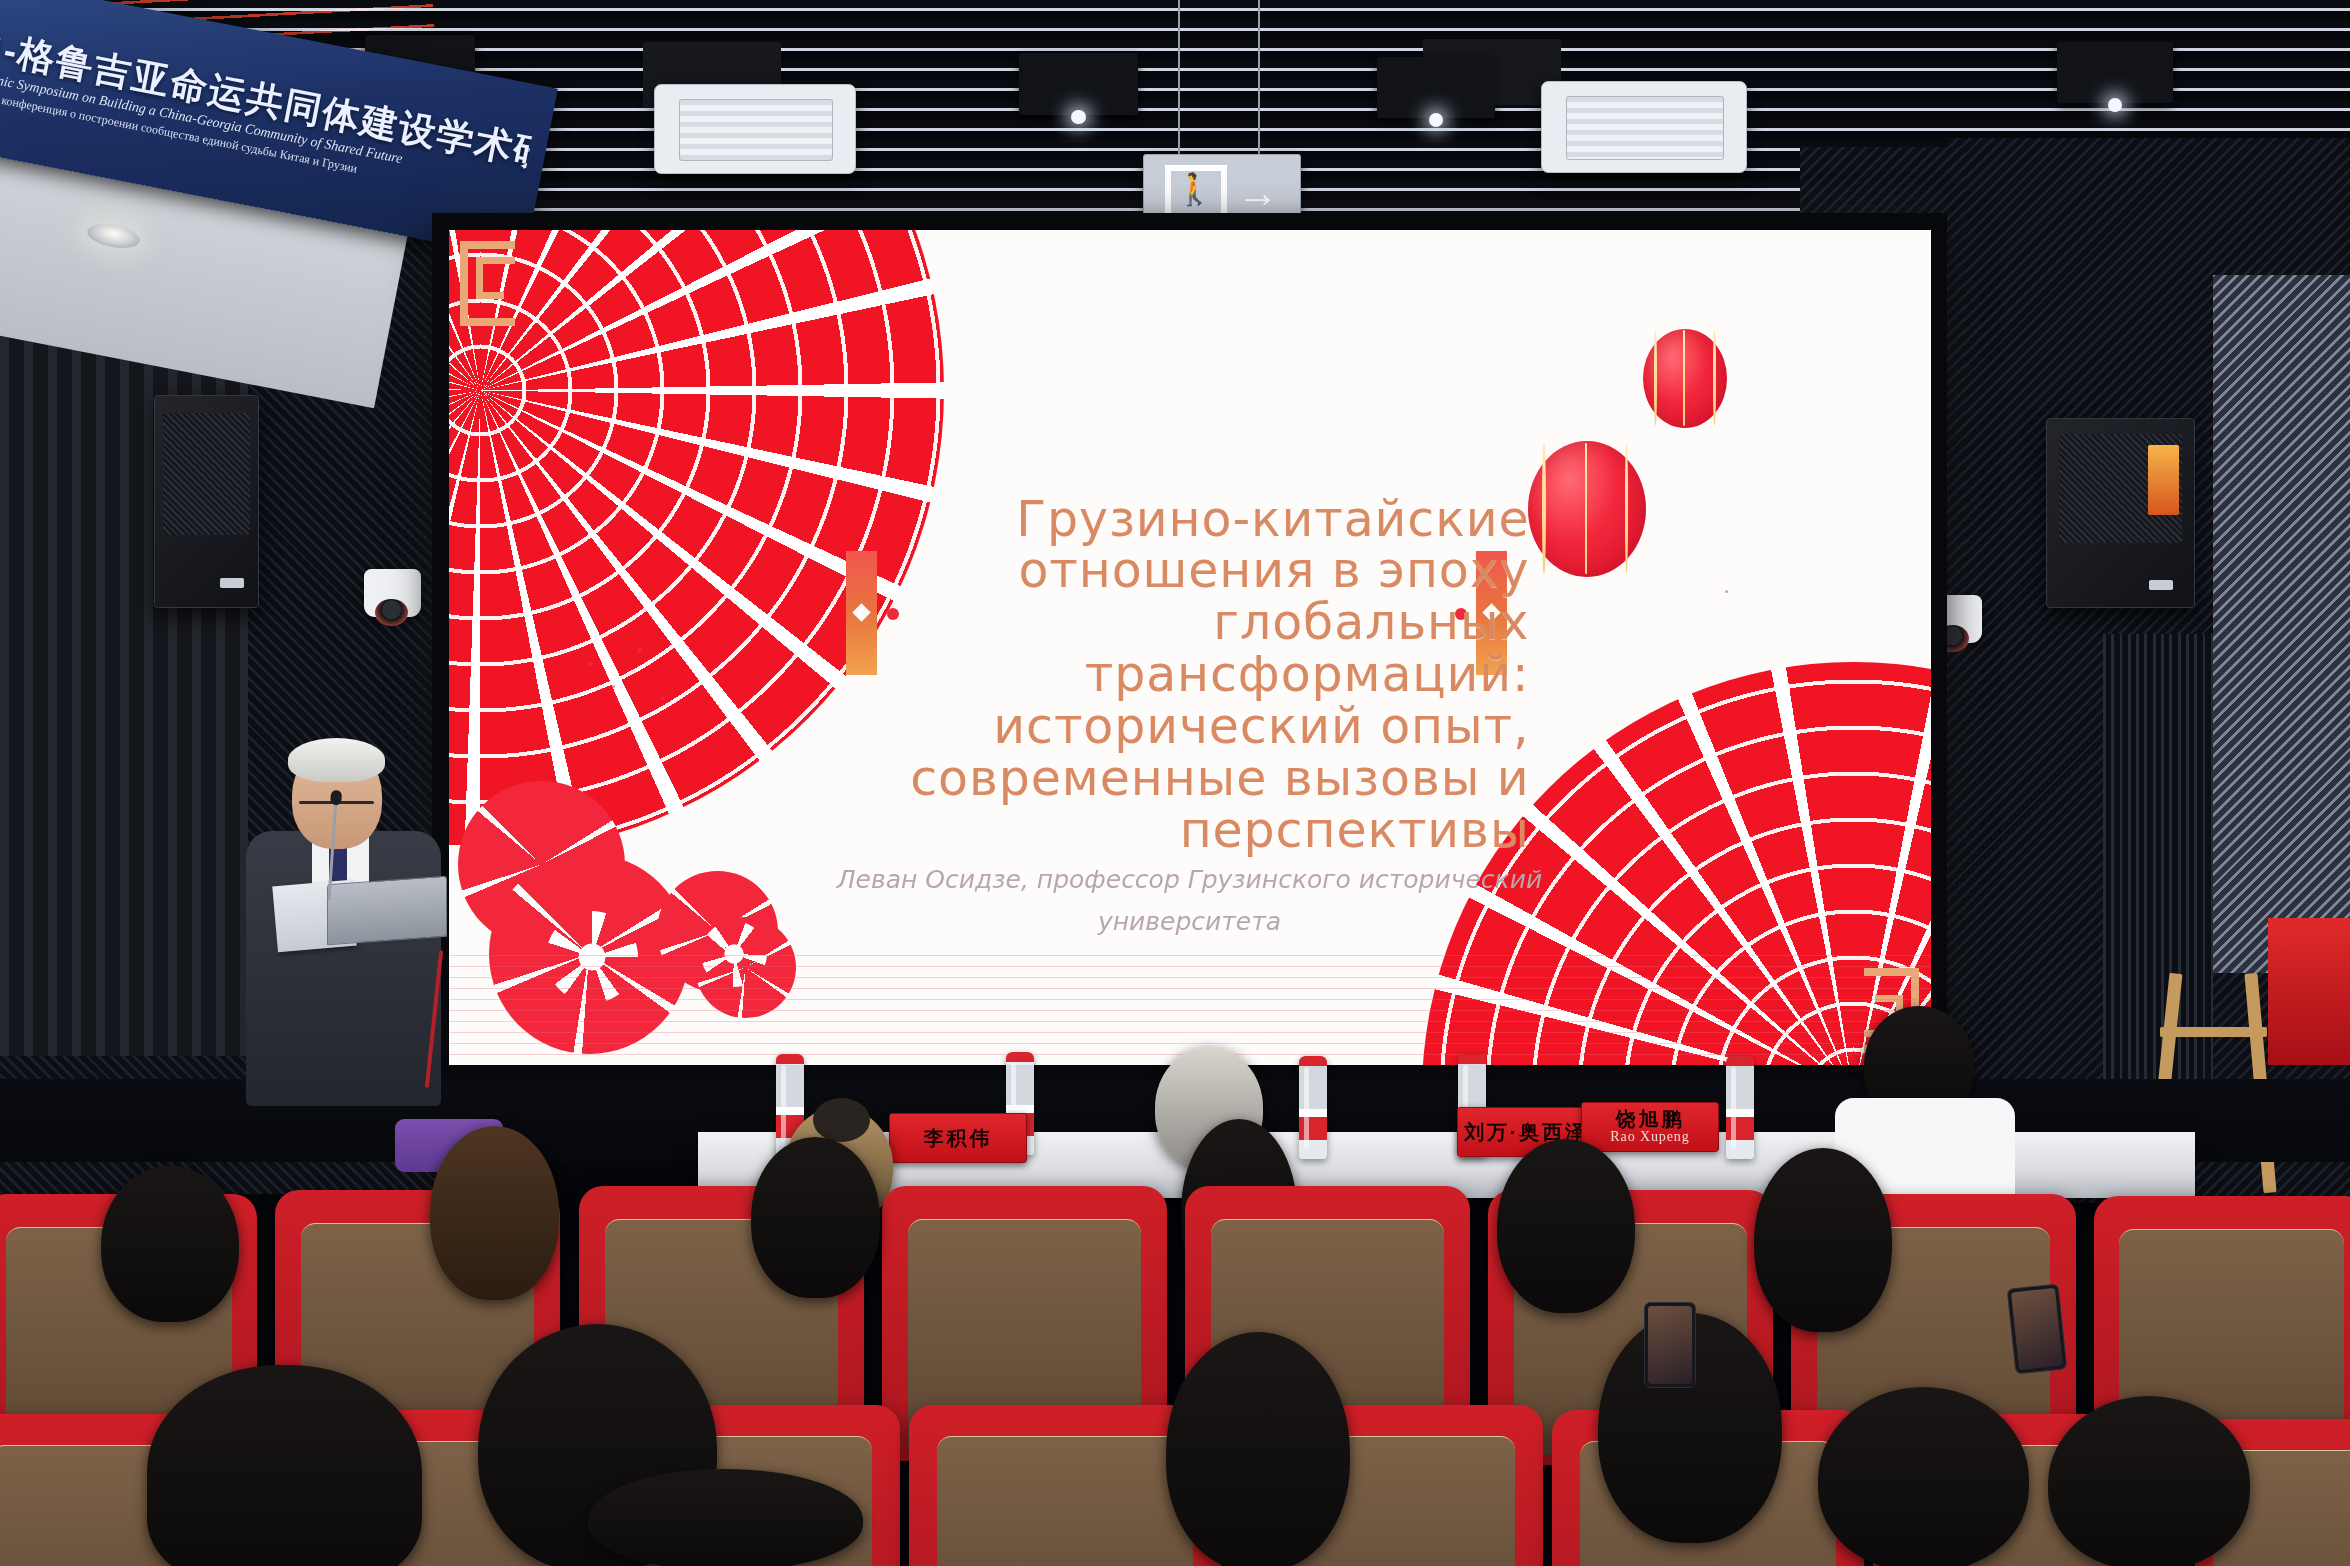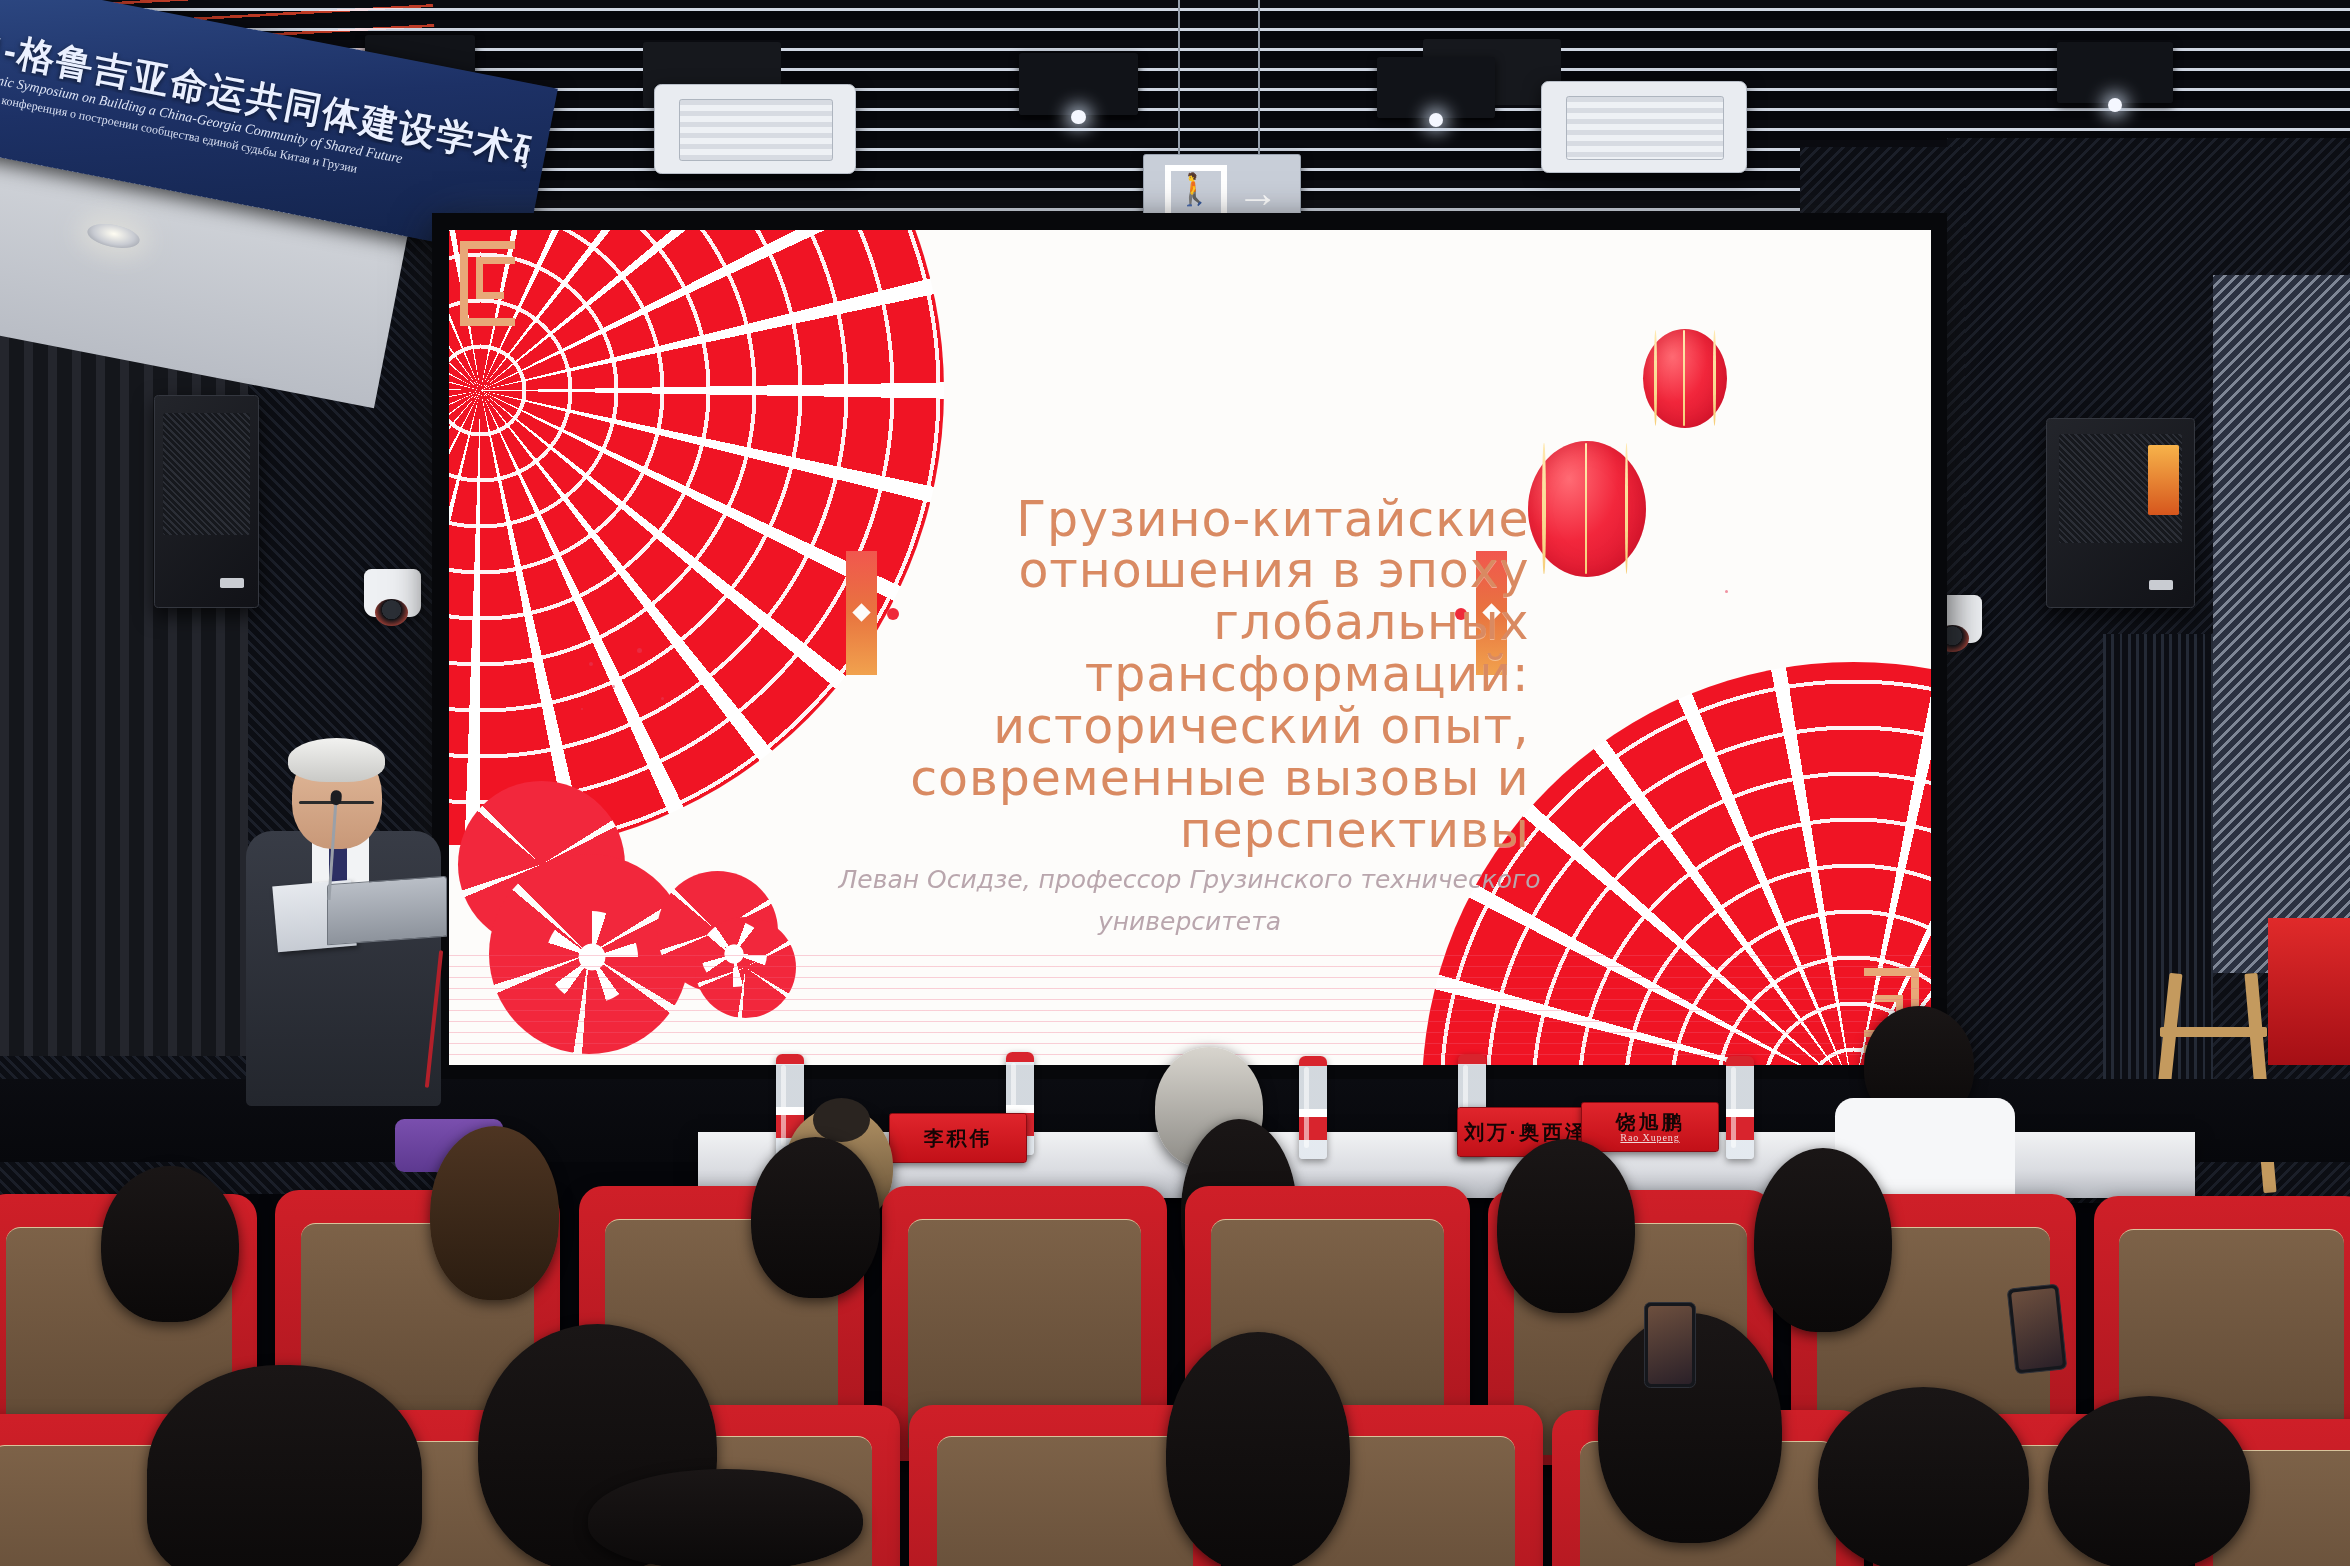--- a/index.html
+++ b/index.html
@@ -300,22 +300,22 @@
     box-shadow:0 7.3px 16.5px rgba(0,0,0,.55);
   }
   .nameplate{
     position:absolute;width:136px;height:48px;
     background:linear-gradient(180deg,#e0252c,#c21018);
     border:0.9px solid #8d0b12;border-radius:2.8px;
     display:flex;flex-direction:column;align-items:center;justify-content:center;
     box-shadow:0 2.8px 7.3px rgba(0,0,0,.5);
   }
   .nameplate .cn{color:#150505;font-size:20px;font-weight:bold;letter-spacing:2.8px;line-height:1;}
-  .nameplate .en{color:#f0d9d9;font-size:10px;letter-spacing:0.9px;margin-top:0;
-    font-family:"Liberation Serif",serif;text-decoration:underline;}
+  .nameplate .en{color:#f0d9d9;font-size:14px;letter-spacing:0.9px;margin-top:0;
+    font-family:"Liberation Serif",serif;}
   .bottle{
     position:absolute;width:27.5px;height:103px;
     background:linear-gradient(180deg,
       #d8242d 0 10px,
       rgba(228,234,240,.92) 10px 53px,
       #ffffff 53px 61px,
       #d8242d 61px 84px,
       rgba(228,234,240,.92) 84px 103px);
     border-radius:6.4px 6.4px 3.7px 3.7px;
     box-shadow:0 2.8px 7.3px rgba(0,0,0,.4);
@@ -498,21 +498,21 @@
       <div class="speckle" style="left:140px;top:432px;width:4.6px;height:4.6px;"></div>
       <div class="speckle" style="left:163px;top:455px;width:3.7px;height:3.7px;"></div>
       <div class="speckle" style="left:188px;top:418px;width:5.5px;height:5.5px;"></div>
       <div class="speckle" style="left:212px;top:467px;width:3.7px;height:3.7px;"></div>
       <div class="speckle" style="left:132px;top:478px;width:2.8px;height:2.8px;"></div>
       <div class="speckle" style="left:1276px;top:360px;width:3.7px;height:3.7px;"></div>
 
       <div class="slide-lines"></div>
 
       <div class="slide-title">Грузино-китайские отношения в эпоху глобальных трансформаций: исторический опыт, современные вызовы и перспективы</div>
-      <div class="slide-subtitle">Леван Осидзе, профессор Грузинского технического университета</div>
+      <div class="slide-subtitle">Леван Осидзе, профессор Грузинского исторический университета</div>
     </div>
   </div>
 
   <div class="stage-floor"></div>
 
   <div class="person">
     <div class="torso" style="left:246px;top:831px;width:195px;height:275px;background:linear-gradient(180deg,#383c46 0%,#23262d 100%);"></div>
     <div class="shirt" style="position:absolute;left:312px;top:831px;width:57px;height:81px;border-radius:3.7px;"></div>
     <div class="tie" style="position:absolute;left:329px;top:843px;width:18.4px;height:84px;"></div>
     <div class="head" style="left:292px;top:746px;width:90px;height:103px;background:linear-gradient(180deg,#e3bb9c 0%,#c89878 100%);"></div>

